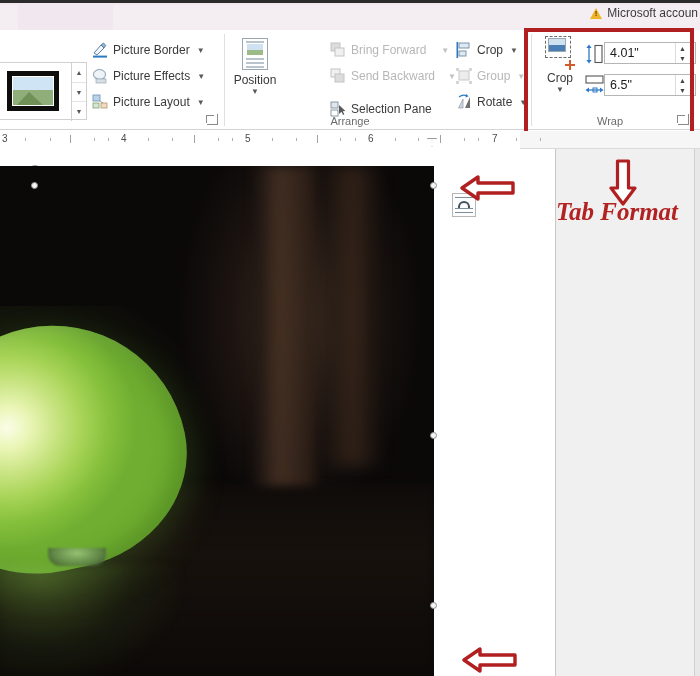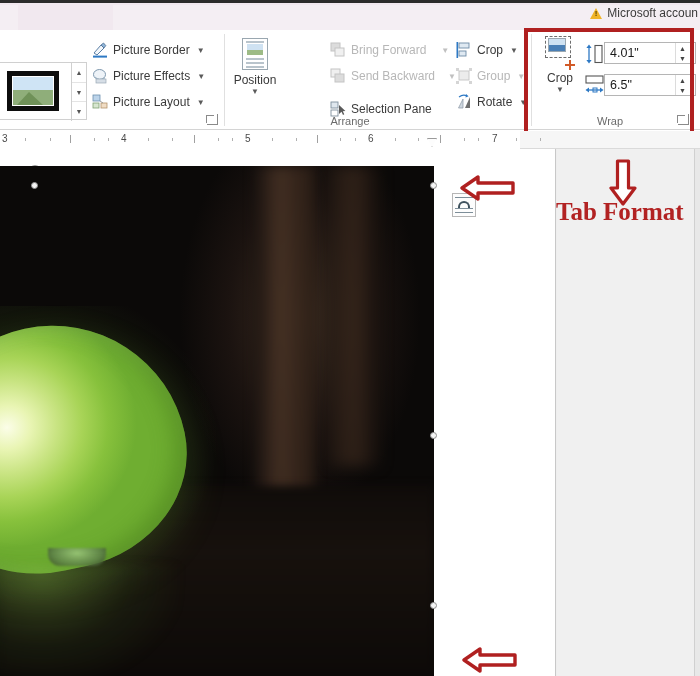--- a/index.html
+++ b/index.html
@@ -322,21 +322,21 @@
 
   
   .arrow-left {
     position:absolute; width:56px; height:32px;
   }
   .arrow-left svg, .arrow-down svg { display:block; }
   .arrow-down { position:absolute; width:30px; height:48px; }
   .anno-text {
     position:absolute; color:#b22222;
     font-family:"Liberation Serif", serif; font-weight:bold;
-    font-size:25px; white-space:nowrap;
+    font-size:25px; white-space:nowrap;font-style:italic;
   }
   .rightpane {
     position:absolute; left:557px; top:0; width:143px; height:527px;
     background:#f0f0f0;
   }
   .scrollcol {
     position:absolute; right:0; top:0; width:6px; height:527px; background:#e8e8e8;
     border-left:1px solid #d0d0d0;
   }
 </style>

